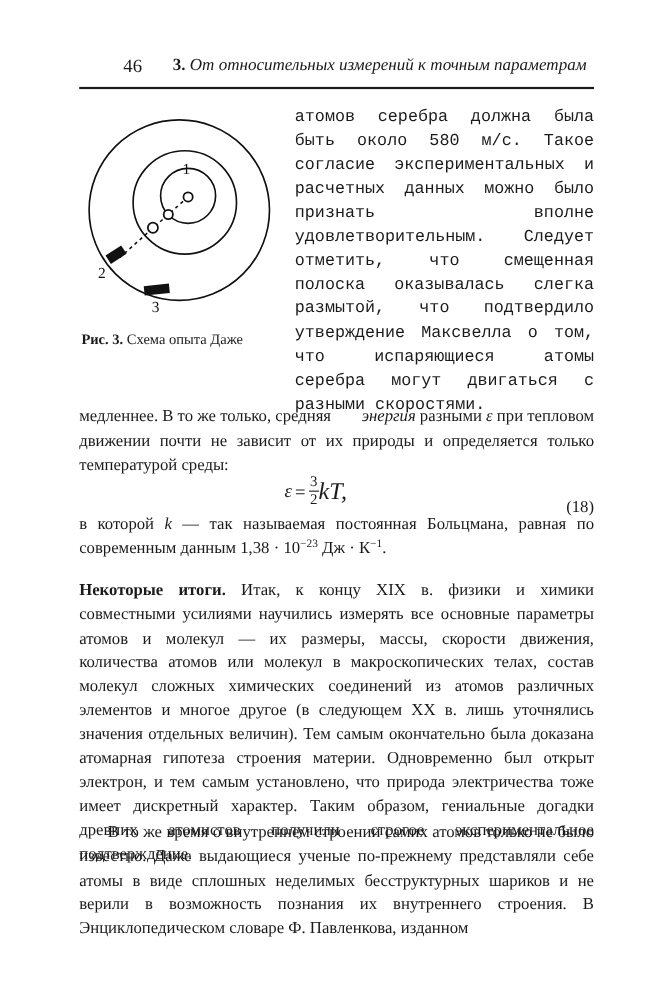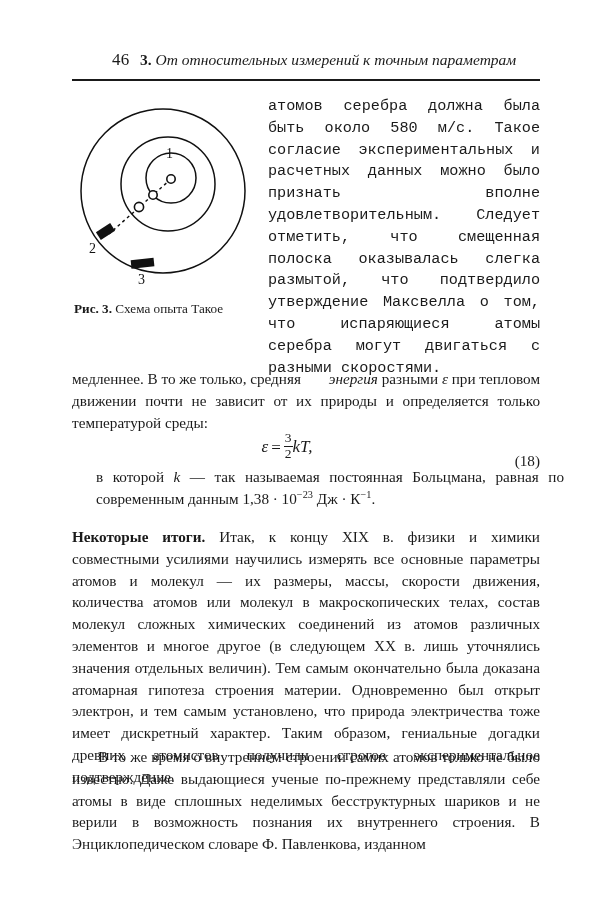--- a/index.html
+++ b/index.html
@@ -35,21 +35,21 @@
     position: absolute;
     left: 0;
     top: 0;
     font-weight: normal;
     font-size: 17px;
     letter-spacing: 0.2px;
     margin-left: 40px;
   }
   .header-title {
     position: absolute;
-    left: 68px;
+    left: 85px;
     top: 1px;
     font-style: italic;
     font-size: 15.5px;
     white-space: nowrap;
   }
   .header-title .hnum {
     font-weight: bold;
     font-style: normal;
     font-size: 15.5px;
   }
@@ -109,21 +109,21 @@
     position: absolute;
     left: 72px;
     width: 468px;
     font-size: 15.2px;
     line-height: 21.8px;
     text-align: justify;
   }
   .fulltext p { margin: 0; }
   .fulltext p.indent { text-indent: 26px; }
   .t1 { top: 368px; }
-  .t2 { top: 466px; margin-left: 24px; }
+  .t2 { top: 466px; }
   .t3 { top: 526px; }
   .t4 { top: 746px; }
 
   em.ital { font-style: italic; margin-left: 24px; }
   .mvar { font-family: "Liberation Serif", serif; font-style: italic; }
   .lead { font-weight: bold; margin-top: 36px; }
 
   
   .equation-row {
     position: absolute;
@@ -163,21 +163,21 @@
     text-align: center;
     font-size: 13.5px;
     line-height: 1.05;
     position: relative;
     top: -1px;
   }
   .frac .num { display: block; padding: 0 1px; }
   .frac .den { display: block; padding: 0 1px; border-top: 1.2px solid #1a1a1a; }
   .eqn .tail {
     font-style: italic;
-    font-size: 17px;
+    font-size: 22px;
     vertical-align: middle;
   }
   .equation-number {
     position: absolute;
     right: 0;
     top: 15px;
     line-height: 42px;
     font-size: 15.2px;
   }
 
@@ -219,21 +219,21 @@
 
         <rect x="63" y="163" width="23" height="8.5" fill="#111111" transform="rotate(-6 74.5 167)"></rect>
 
         <text x="98" y="62" font-family="Liberation Serif, serif" font-size="14" fill="#111111">1</text>
         <text x="21" y="157" font-family="Liberation Serif, serif" font-size="14" fill="#111111">2</text>
         <text x="70" y="188" font-family="Liberation Serif, serif" font-size="14" fill="#111111">3</text>
       </svg>
     </div>
     <div class="figure-caption">
       <span class="cap-label">Рис. 3.</span>
-      <span>Схема опыта Такое</span>
+      <span>Схема опыта Даже</span>
     </div>
   </div>
 
   <div class="col-right">
     <p>атомов серебра должна была быть около 580 м/с. Такое согласие экспериментальных и расчетных данных можно было признать вполне удовлетворительным. Следует отметить, что смещенная полоска оказывалась слегка размытой, что подтвердило утверждение Максвелла о том, что испаряющиеся атомы серебра могут двигаться с разными скоростями.</p>
   </div>
 
   <div class="fulltext t1">
     <p><span>медленнее. В то же только, средняя </span><em class="ital">энергия</em><span> разными </span><span class="mvar">ε</span><span> при тепловом движении почти не зависит от их природы и определяется только температурой среды:</span></p>
   </div>

